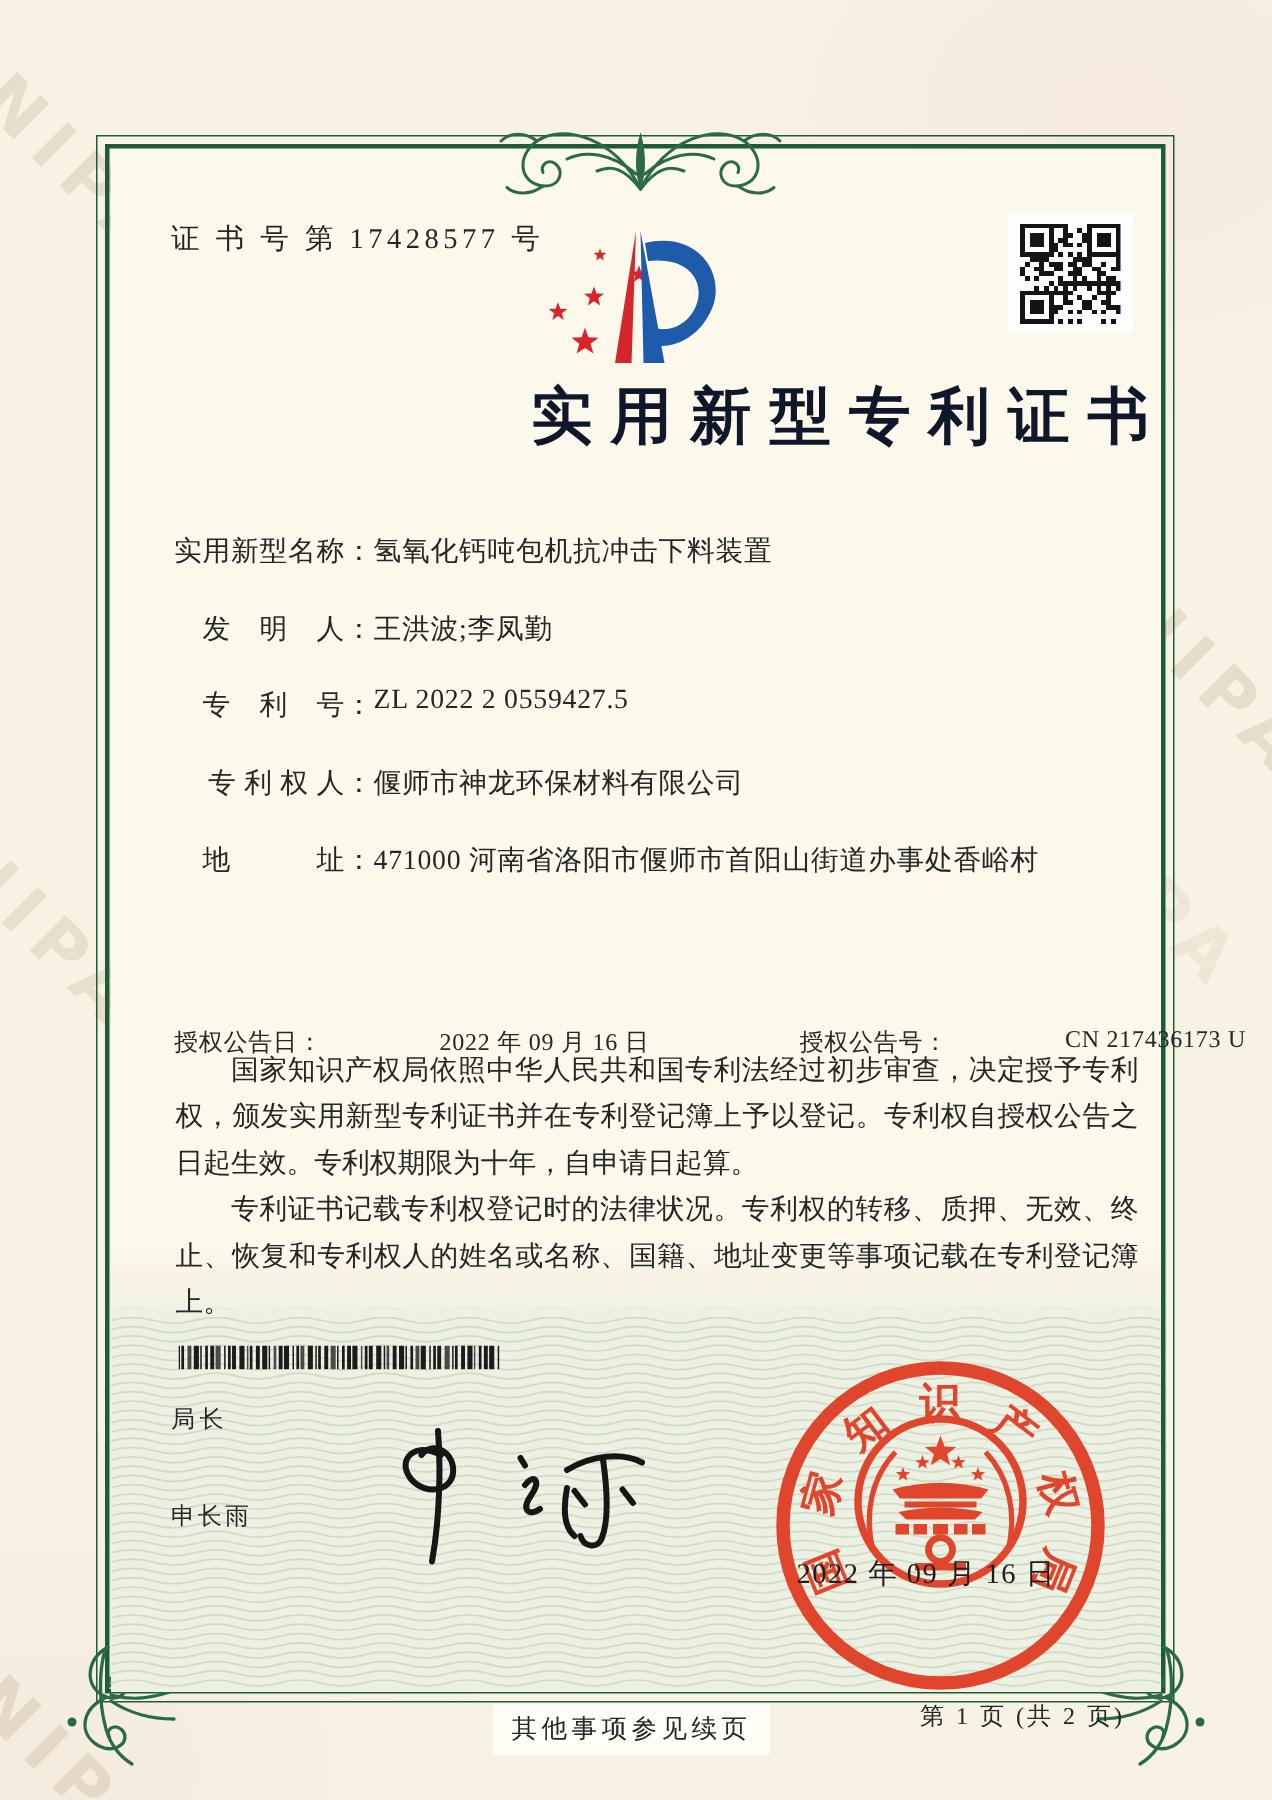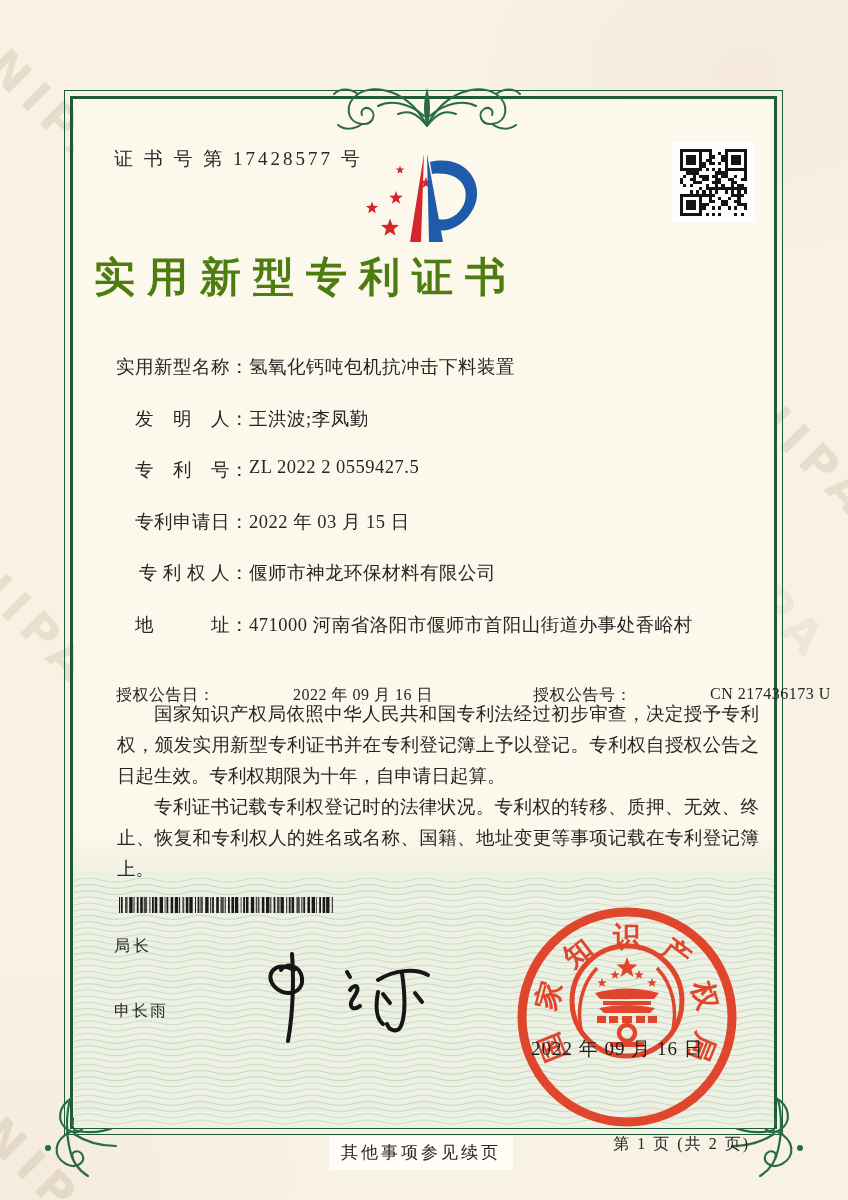--- a/index.html
+++ b/index.html
@@ -26,22 +26,22 @@
   
   .frame-bg{position:absolute;left:74px;top:100px;width:700px;height:1028px;background:#fcf8ec;}
   .frame{position:absolute;left:70px;top:96px;width:701px;height:1027px;
     border:3.5px solid var(--green);outline:1px solid var(--green);outline-offset:5px;}
   .orn{position:absolute;pointer-events:none;}
   
   .cert-no{position:absolute;left:114px;top:146px;font-size:19px;letter-spacing:3px;}
   .logo{position:absolute;left:366px;top:142px;}
   .qr-box{position:absolute;left:672px;top:142px;width:83px;height:80px;background:#fefefe;
     display:flex;align-items:center;justify-content:center;}
-  .title{position:absolute;left:82px;top:250px;width:708px;text-align:left;
-    font-size:41px;font-weight:bold;letter-spacing:12px;text-indent:12px;color:#4d7c0f;}
+  .title{position:absolute;left:70px;top:250px;width:708px;text-align:right;
+    font-size:41px;font-weight:bold;letter-spacing:12px;text-indent:12px;color:#0f172a;}
   
   .fields{position:absolute;left:116px;top:354px;width:580px;}
   .field-row{display:flex;font-size:18.5px;letter-spacing:.5px;margin-bottom:29.5px;height:22px;white-space:nowrap;text-align:right;}
   .flabel{width:133px;flex:none;}
   .grant-row{position:absolute;left:116px;top:685px;display:flex;font-size:16px;letter-spacing:.5px;white-space:nowrap;gap:44px;}
   .grant-row .flabel{width:133px;}
   .grant-row .gval1{width:196px;}
   
   .legal{position:absolute;left:117px;top:699px;width:642px;font-size:18.5px;line-height:31px;text-align:justify;}
   .legal p{margin:0;text-indent:2em;}
@@ -420,24 +420,20 @@
       </div>
       <div class="field-row">
         <span class="flabel">发　明　人：</span>
         <span>王洪波;李凤勤</span>
       </div>
       <div class="field-row">
         <span class="flabel">专　利　号：</span>
         <span>ZL 2022 2 0559427.5</span>
       </div>
       <div class="field-row">
-        <span class="flabel">专利申请日：</span>
-        <span>2022 年 03 月 15 日</span>
-      </div>
-      <div class="field-row">
         <span class="flabel">专 利 权 人：</span>
         <span>偃师市神龙环保材料有限公司</span>
       </div>
       <div class="field-row">
         <span class="flabel">地　　　址：</span>
         <span>471000  河南省洛阳市偃师市首阳山街道办事处香峪村</span>
       </div>
     </div>
 
   <div class="grant-row">

